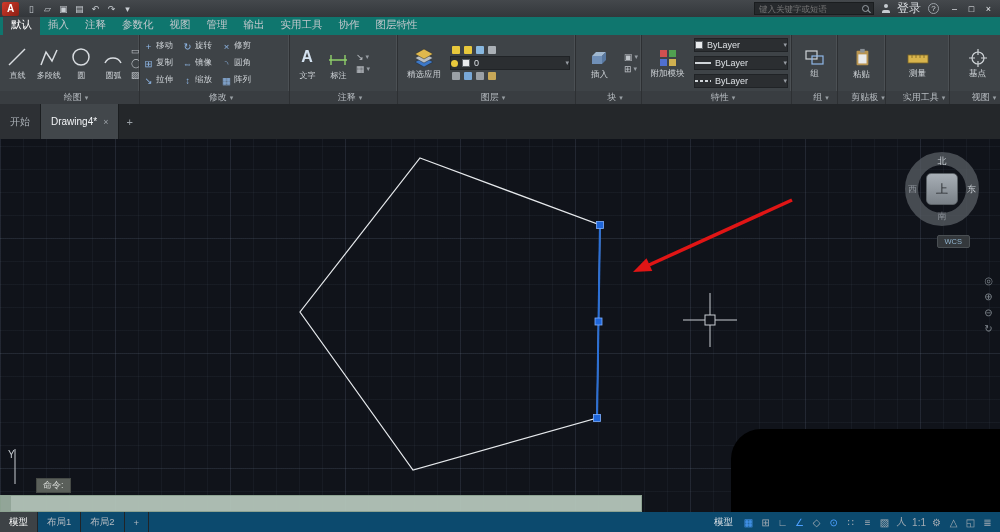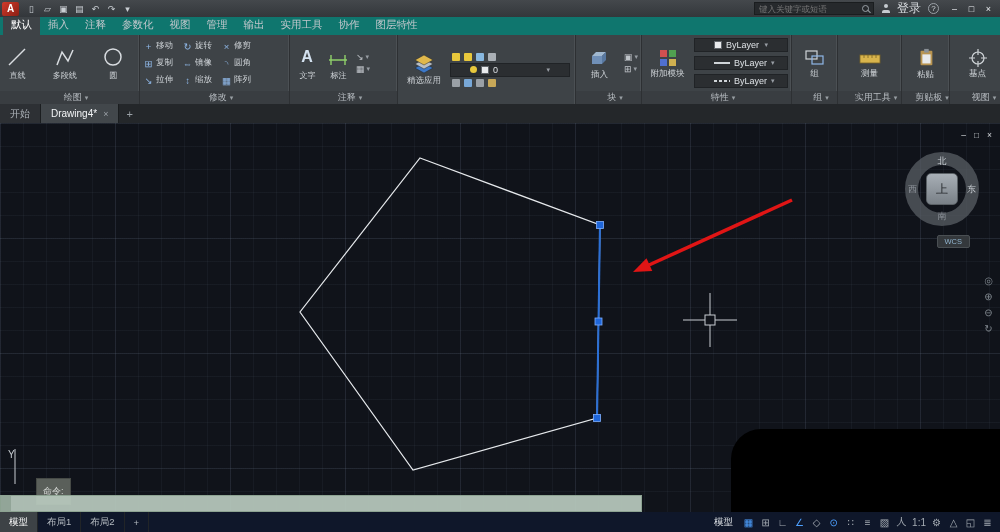--- a/index.html
+++ b/index.html
@@ -51,50 +51,50 @@
   .panel { display:flex; flex-direction:column; border-right:1px solid #2d3033;
     box-shadow:inset -1px 0 0 #4b5054; flex:0 0 auto; }
   .panel-body { flex:1; display:flex; align-items:center; padding:2px 3px; gap:3px; overflow:hidden; }
   .panel-footer { height:13px; display:flex; align-items:center; justify-content:center;
     gap:3px; font-size:9px; color:#b7bcc1; background:#393d41; white-space:nowrap;padding-left:13px; }
   .caret { font-size:7px; color:#989ea4; }
   #p-draw{width:140px} #p-modify{width:150px} #p-annotate{width:108px} #p-layers{width:178px}
   #p-block{width:66px} #p-props{width:150px} #p-groups{width:46px} #p-utils{width:64px}
   #p-clip{width:48px} #p-view{width:56px}
 
-  .tools-row { display:flex; gap:20px; }
+  .tools-row { display:flex; gap:4px; }
   .tool-stack { display:flex; flex-direction:column; align-items:center; width:28px; gap:1px; }
   .ticon { height:24px; display:flex; align-items:center; justify-content:center; }
   .tlabel { font-size:8.5px; color:#ced3d7; white-space:nowrap; transform:scale(.95); }
   .atext { font-size:16px; font-weight:bold; color:#d4e2f0; }
   .mini-col { display:flex; flex-direction:column; gap:2px; margin-left:1px; }
   .mini-item { display:flex; align-items:center; gap:2px; font-size:9px; color:#c0c5ca; }
 
   .mod-grid { display:grid; grid-template-columns:repeat(3,37px); grid-auto-rows:17px; column-gap:2px; }
   .mod-item { display:flex; align-items:center; gap:2px; font-size:8.5px; white-space:nowrap; }
   .mglyph { width:11px; text-align:center; color:#8fb8e8; font-size:9.5px; }
 
   .big-stack { display:flex; flex-direction:column; align-items:center; justify-content:center;
     width:46px; gap:1px; font-size:8.5px; text-align:center; line-height:1.15; }
 
   .layer-controls { display:flex; flex-direction:column; gap:2px; }
   .swatch-row { display:flex; gap:4px; align-items:center; padding-left:2px; }
   .sw { width:8px; height:8px; border-radius:1px; }
   .layer-dd, .prop-dd { display:flex; align-items:center; gap:4px; background:#2b2e31;
-    border:1px solid #202326; height:14px; padding:0 19px; font-size:9px; color:#dde1e5; }
+    border:1px solid #202326; height:14px; padding:0 0; font-size:9px; color:#dde1e5; }
   .layer-dd { width:120px; }
   .prop-dd { width:94px; margin:1px 0; }
   .bulb { width:7px; height:7px; border-radius:50%; background:#e8c83c; flex:0 0 auto; }
   .cs { width:8px; height:8px; background:#e9ebed; border:1px solid #61666b; flex:0 0 auto; }
   .lineln { width:16px; height:2px; background:#cfd4d8; flex:0 0 auto; }
   .lineln.dashed { background:repeating-linear-gradient(90deg,#cfd4d8 0 3px,transparent 3px 5px); }
   .dd-caret { margin-left:auto; font-size:7px; color:#989ea4; }
 
   
-  .filetabs { position:absolute; top:104px; left:0; right:0; height:19px;
+  .filetabs { position:absolute; top:104px; left:0; right:0; height:35px;
     background:#24272a; display:flex; align-items:stretch; color:#adb3b9; font-size:10px; z-index:27;text-align:center; }
   .ftab { padding:0 10px; background:#2d3034; border-right:1px solid #1b1e20;
     display:flex; gap:6px; align-items:center; }
   .ftab.active { background:#42474b; color:#f3f5f7; }
   .fx { font-size:9px; color:#9aa0a6; }
   .fadd { align-self:center; padding:0 7px; font-size:11px; color:#9aa0a6; }
 
   
   .canvas { position:absolute; top:123px; left:0; right:0; height:389px; overflow:hidden;
     background-color:#10131a;
@@ -120,31 +120,31 @@
     width:32px; height:32px; border-radius:5px; border:1px solid #5b6166;
     background:linear-gradient(#a8afb6,#798087); color:#26292d; font-size:12px;
     display:flex; align-items:center; justify-content:center; }
   .wcs { position:absolute; top:112px; right:30px; background:#34383c; border:1px solid #4a4f53;
     color:#8fb2cc; font-size:7.5px; padding:1px 7px; border-radius:2px; z-index:4; }
 
   .nav-strip { position:absolute; right:3px; top:152px; width:17px; display:flex;
     flex-direction:column; gap:5px; text-align:center; color:#7e858c; font-size:10px; z-index:4; }
 
   .cmd-hint { position:absolute; left:36px; top:355px; background:#5a5f5a; color:#d8dbd8;
-    font-size:9px; padding:6px 6px; border:1px solid #464a46; z-index:6; }
+    font-size:9px; padding:0 6px; border:1px solid #464a46; z-index:6; }
   .cmd-bar { position:absolute; left:0; top:372px; width:642px; height:17px;
     background:rgba(185,202,190,.92); border:1px solid #8da392; display:flex;
     align-items:center; z-index:6; }
   .cmd-grip { width:10px; height:100%; background:rgba(125,148,131,.55); flex:0 0 auto; }
   .cmd-bar input { flex:1; background:transparent; border:none; outline:none;
     font-size:9px; color:#2a3a2e; padding:0 5px; font-family:inherit; }
 
   
   .statusbar { position:absolute; top:512px; left:0; right:0; height:20px;
-    background:#0f172a; display:flex; align-items:stretch; color:#b5bbc1; font-size:9.5px; z-index:30; }
+    background:#0c4a6e; display:flex; align-items:stretch; color:#b5bbc1; font-size:9.5px; z-index:30; }
   .layout-tabs { display:flex; align-items:stretch; }
   .ltab { padding:0 9px; display:flex; align-items:center; border-right:1px solid #212427; }
   .ltab.active { background:#3d4246; color:#fff; }
   .status-right { margin-left:auto; display:flex; align-items:center; padding-right:4px; }
   .model-chip { padding:0 7px; color:#dfe3e7; }
   .sicon { min-width:17px; text-align:center; font-size:10px; color:#a5acb3; padding:0 2px; }
   .sicon.active { color:#4da0ff; }
 </style>
 </head>
 <body>
@@ -352,20 +352,24 @@
             <span class="dd-caret">▾</span>
           </div>
           <div class="swatch-row">
             <span class="sw" style="background:#9aa0a6"></span>
             <span class="sw" style="background:#78a8d8"></span>
             <span class="sw" style="background:#9aa0a6"></span>
             <span class="sw" style="background:#c8a858"></span>
           </div>
         </div>
       </div>
+      <div class="panel-footer">
+        <span>图层</span>
+        <span class="caret">▾</span>
+      </div>
     </div>
 
     <div class="panel" id="p-block">
       <div class="panel-body">
         <div class="big-stack">
           <svg width="24" height="22" viewBox="0 0 22 22">
             <path d="M4 9 h10 v8 h-10 z" fill="#7090b8"></path>
             <path d="M4 9 L8 5 h10 l-4 4 z" fill="#a0b8d0"></path>
             <path d="M14 9 l4 -4 v8 l-4 4 z" fill="#5878a0"></path>
           </svg>
@@ -432,49 +436,49 @@
           </svg>
           <span>组</span>
         </div>
       </div>
       <div class="panel-footer">
         <span>组</span>
         <span class="caret">▾</span>
       </div>
     </div>
 
-    <div class="panel" id="p-utils">
-      <div class="panel-body" style="justify-content:center">
-        <div class="big-stack">
-          <svg width="24" height="20" viewBox="0 0 24 20">
-            <rect x="2" y="7" width="20" height="8" fill="#d8b44c" stroke="#7a6426" stroke-width=".8"></rect>
-            <path d="M6 7 v3 M10 7 v3 M14 7 v3 M18 7 v3" stroke="#7a6426" stroke-width=".8"></path>
-          </svg>
-          <span>测量</span>
-        </div>
-      </div>
-      <div class="panel-footer">
-        <span>实用工具</span>
-        <span class="caret">▾</span>
-      </div>
-    </div>
-
     <div class="panel" id="p-clip">
       <div class="panel-body" style="justify-content:center">
         <div class="big-stack">
           <svg width="20" height="22" viewBox="0 0 22 22">
             <rect x="5" y="3" width="13" height="16" rx="1" fill="#b89450"></rect>
             <rect x="9" y="1" width="5" height="4" fill="#8a9096"></rect>
             <rect x="7" y="7" width="9" height="10" fill="#e8eaec"></rect>
           </svg>
           <span>粘贴</span>
         </div>
       </div>
       <div class="panel-footer">
         <span>剪贴板</span>
+        <span class="caret">▾</span>
+      </div>
+    </div>
+
+    <div class="panel" id="p-utils">
+      <div class="panel-body" style="justify-content:center">
+        <div class="big-stack">
+          <svg width="24" height="20" viewBox="0 0 24 20">
+            <rect x="2" y="7" width="20" height="8" fill="#d8b44c" stroke="#7a6426" stroke-width=".8"></rect>
+            <path d="M6 7 v3 M10 7 v3 M14 7 v3 M18 7 v3" stroke="#7a6426" stroke-width=".8"></path>
+          </svg>
+          <span>测量</span>
+        </div>
+      </div>
+      <div class="panel-footer">
+        <span>实用工具</span>
         <span class="caret">▾</span>
       </div>
     </div>
 
     <div class="panel" id="p-view">
       <div class="panel-body" style="justify-content:center">
         <div class="big-stack">
           <svg width="20" height="20" viewBox="0 0 20 20">
             <circle cx="10" cy="10" r="6" fill="none" stroke="#cfd4d8" stroke-width="1.2"></circle>
             <path d="M10 1 v6 M10 13 v6 M1 10 h6 M13 10 h6" stroke="#cfd4d8" stroke-width="1.2"></path>

